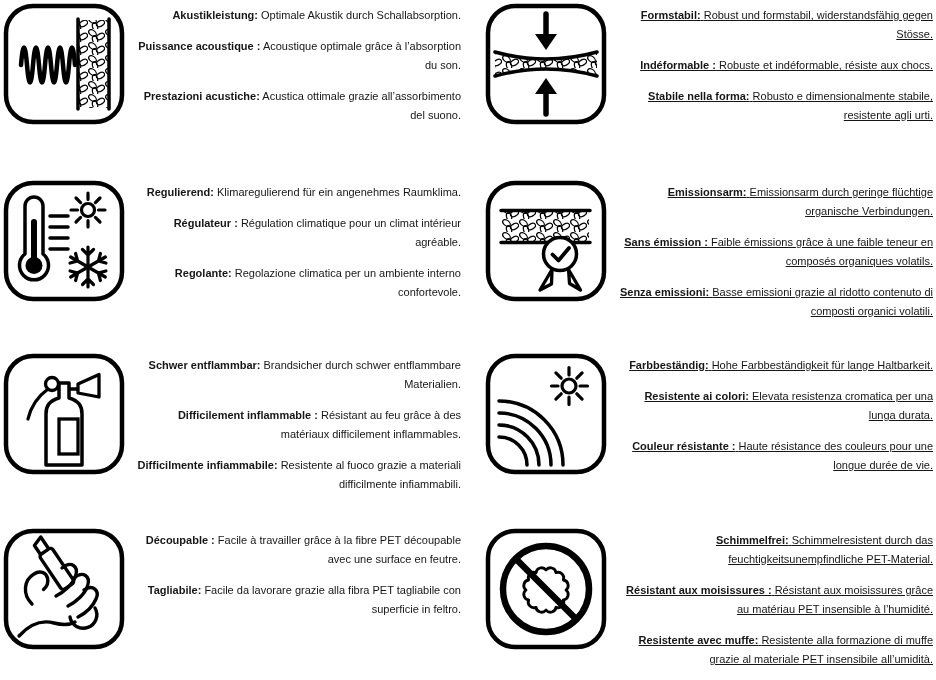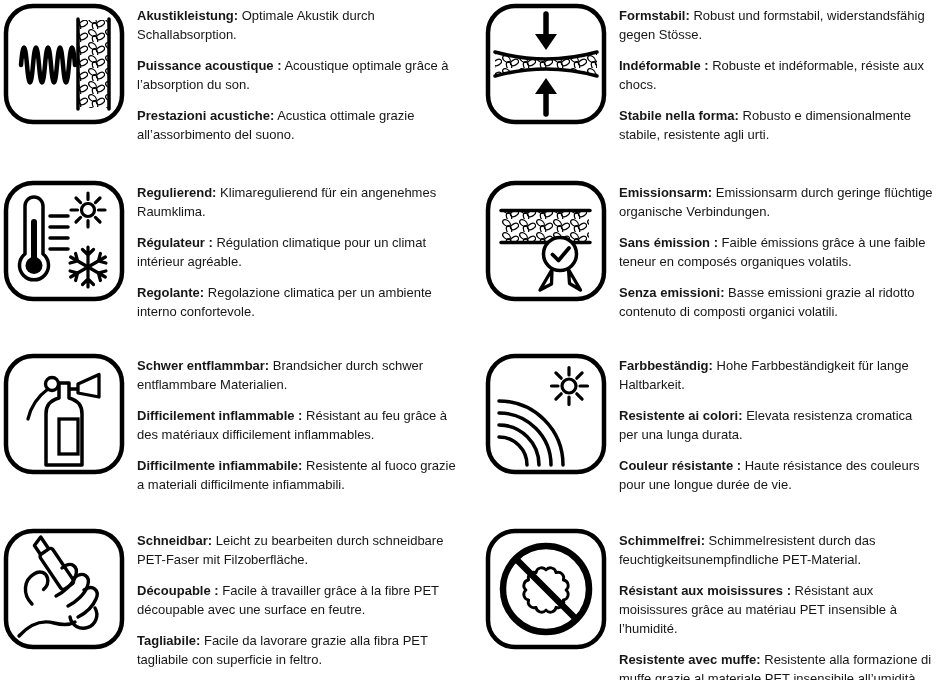--- a/index.html
+++ b/index.html
@@ -2,22 +2,22 @@
 <html><head>
 <meta charset="utf-8">
 <style>
   html,body{margin:0;padding:0;background:#fff;}
   .page{position:relative;width:936px;height:680px;background:#fff;overflow:hidden;
         font-family:"Liberation Sans","DejaVu Sans",sans-serif;color:#161616;}
   .feature{position:absolute;width:468px;}
   .icon-box{position:absolute;left:0;top:0;width:122px;height:122px;}
   .texts{position:absolute;left:134px;top:3px;}
   .col-left .texts{width:324px;}
-  .col-right .texts{width:314px;}
-  .texts p{margin:0 0 12px 0;font-size:13px;line-height:19px;}
+  .col-right .texts{width:314px;text-decoration:underline;}
+  .texts p{margin:0 0 12px 0;font-size:11px;line-height:19px;text-align:right;}
   .texts p b{font-weight:700;}
   svg{display:block;}
 </style>
 </head>
 <body>
 
 <div class="page">
 
   <svg width="0" height="0" style="position:absolute" aria-hidden="true">
     <defs>
@@ -161,21 +161,20 @@
           <path d="M29 76 C19 66 21 52 31 46 C37 42 43 44.5 44.5 50 C45.5 54 44 58.5 40.5 61.5"></path>
           <path d="M59 40 C68 32.5 76 38 72.5 48 C70 56 61 64 53 68"></path>
           <path d="M71 50 C80 42.5 88 48 84.5 58 C82 66 73 74 65 78"></path>
           <path d="M81 62 C90 56 97 62.5 93 71 C90 78 83 85 75 89"></path>
           <path d="M92 80 A13.5 13.5 0 1 1 67 89"></path>
           <path d="M16 108 C26 97 38 91.5 51 95 C59 97 66 97.5 72 94"></path>
         </g>
       </svg>
     </div>
     <div class="texts">
-      <p><b>Schneidbar:</b> <span>Leicht zu bearbeiten durch schneidbare PET-Faser mit Filzoberfläche.</span></p>
       <p><b>Découpable :</b> <span>Facile à travailler grâce à la fibre PET découpable avec une surface en feutre.</span></p>
       <p><b>Tagliabile:</b> <span>Facile da lavorare grazie alla fibra PET tagliabile con superficie in feltro.</span></p>
     </div>
   </section>
 
   <section class="feature col-right" style="left:485px;top:528px">
     <div class="icon-box">
       <svg width="122" height="122" viewBox="0 0 122 122">
         <rect x="3" y="3" width="116" height="116" rx="27" fill="#fff" stroke="#000" stroke-width="4.5"></rect>
         <path d="M81 62 A5.6 5.6 0 0 1 78.3 72 A5.6 5.6 0 0 1 71 79.3 A5.6 5.6 0 0 1 61 82 A5.6 5.6 0 0 1 51 79.3 A5.6 5.6 0 0 1 43.7 72 A5.6 5.6 0 0 1 41 62 A5.6 5.6 0 0 1 43.7 52 A5.6 5.6 0 0 1 51 44.7 A5.6 5.6 0 0 1 61 42 A5.6 5.6 0 0 1 71 44.7 A5.6 5.6 0 0 1 78.3 52 A5.6 5.6 0 0 1 81 62 Z" fill="#fff" stroke="#000" stroke-width="2.8" stroke-linejoin="round"></path>

